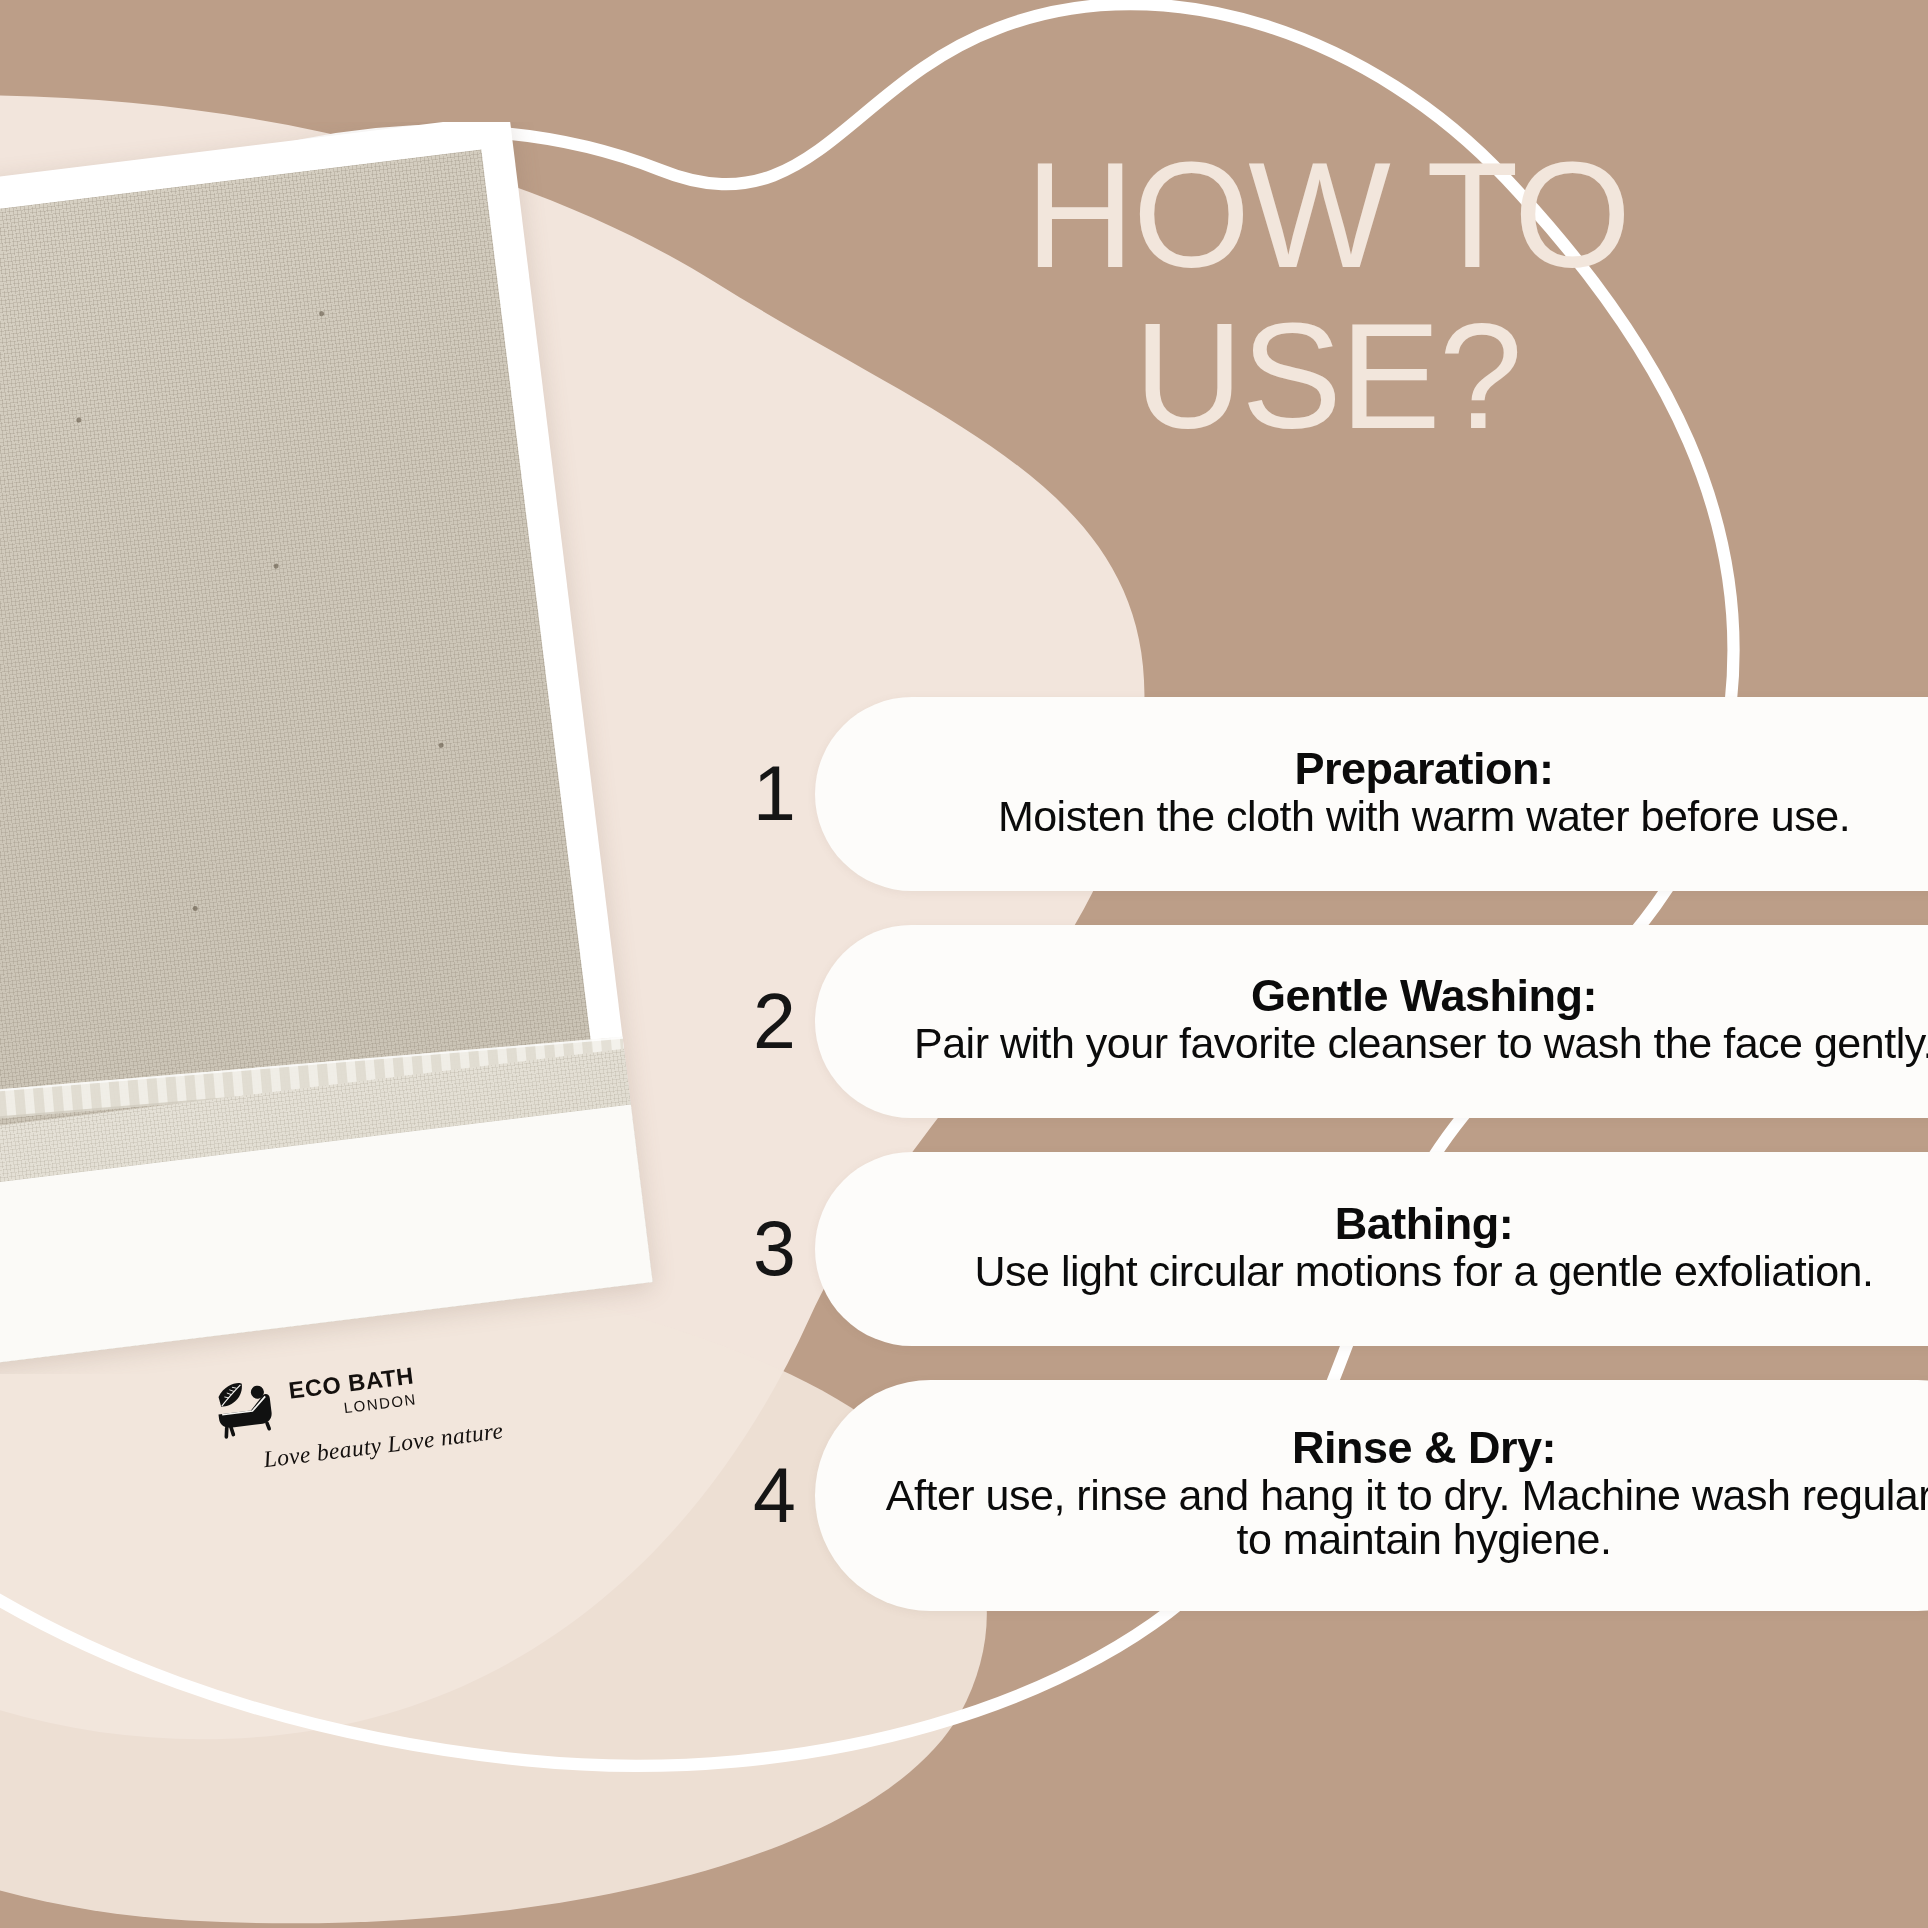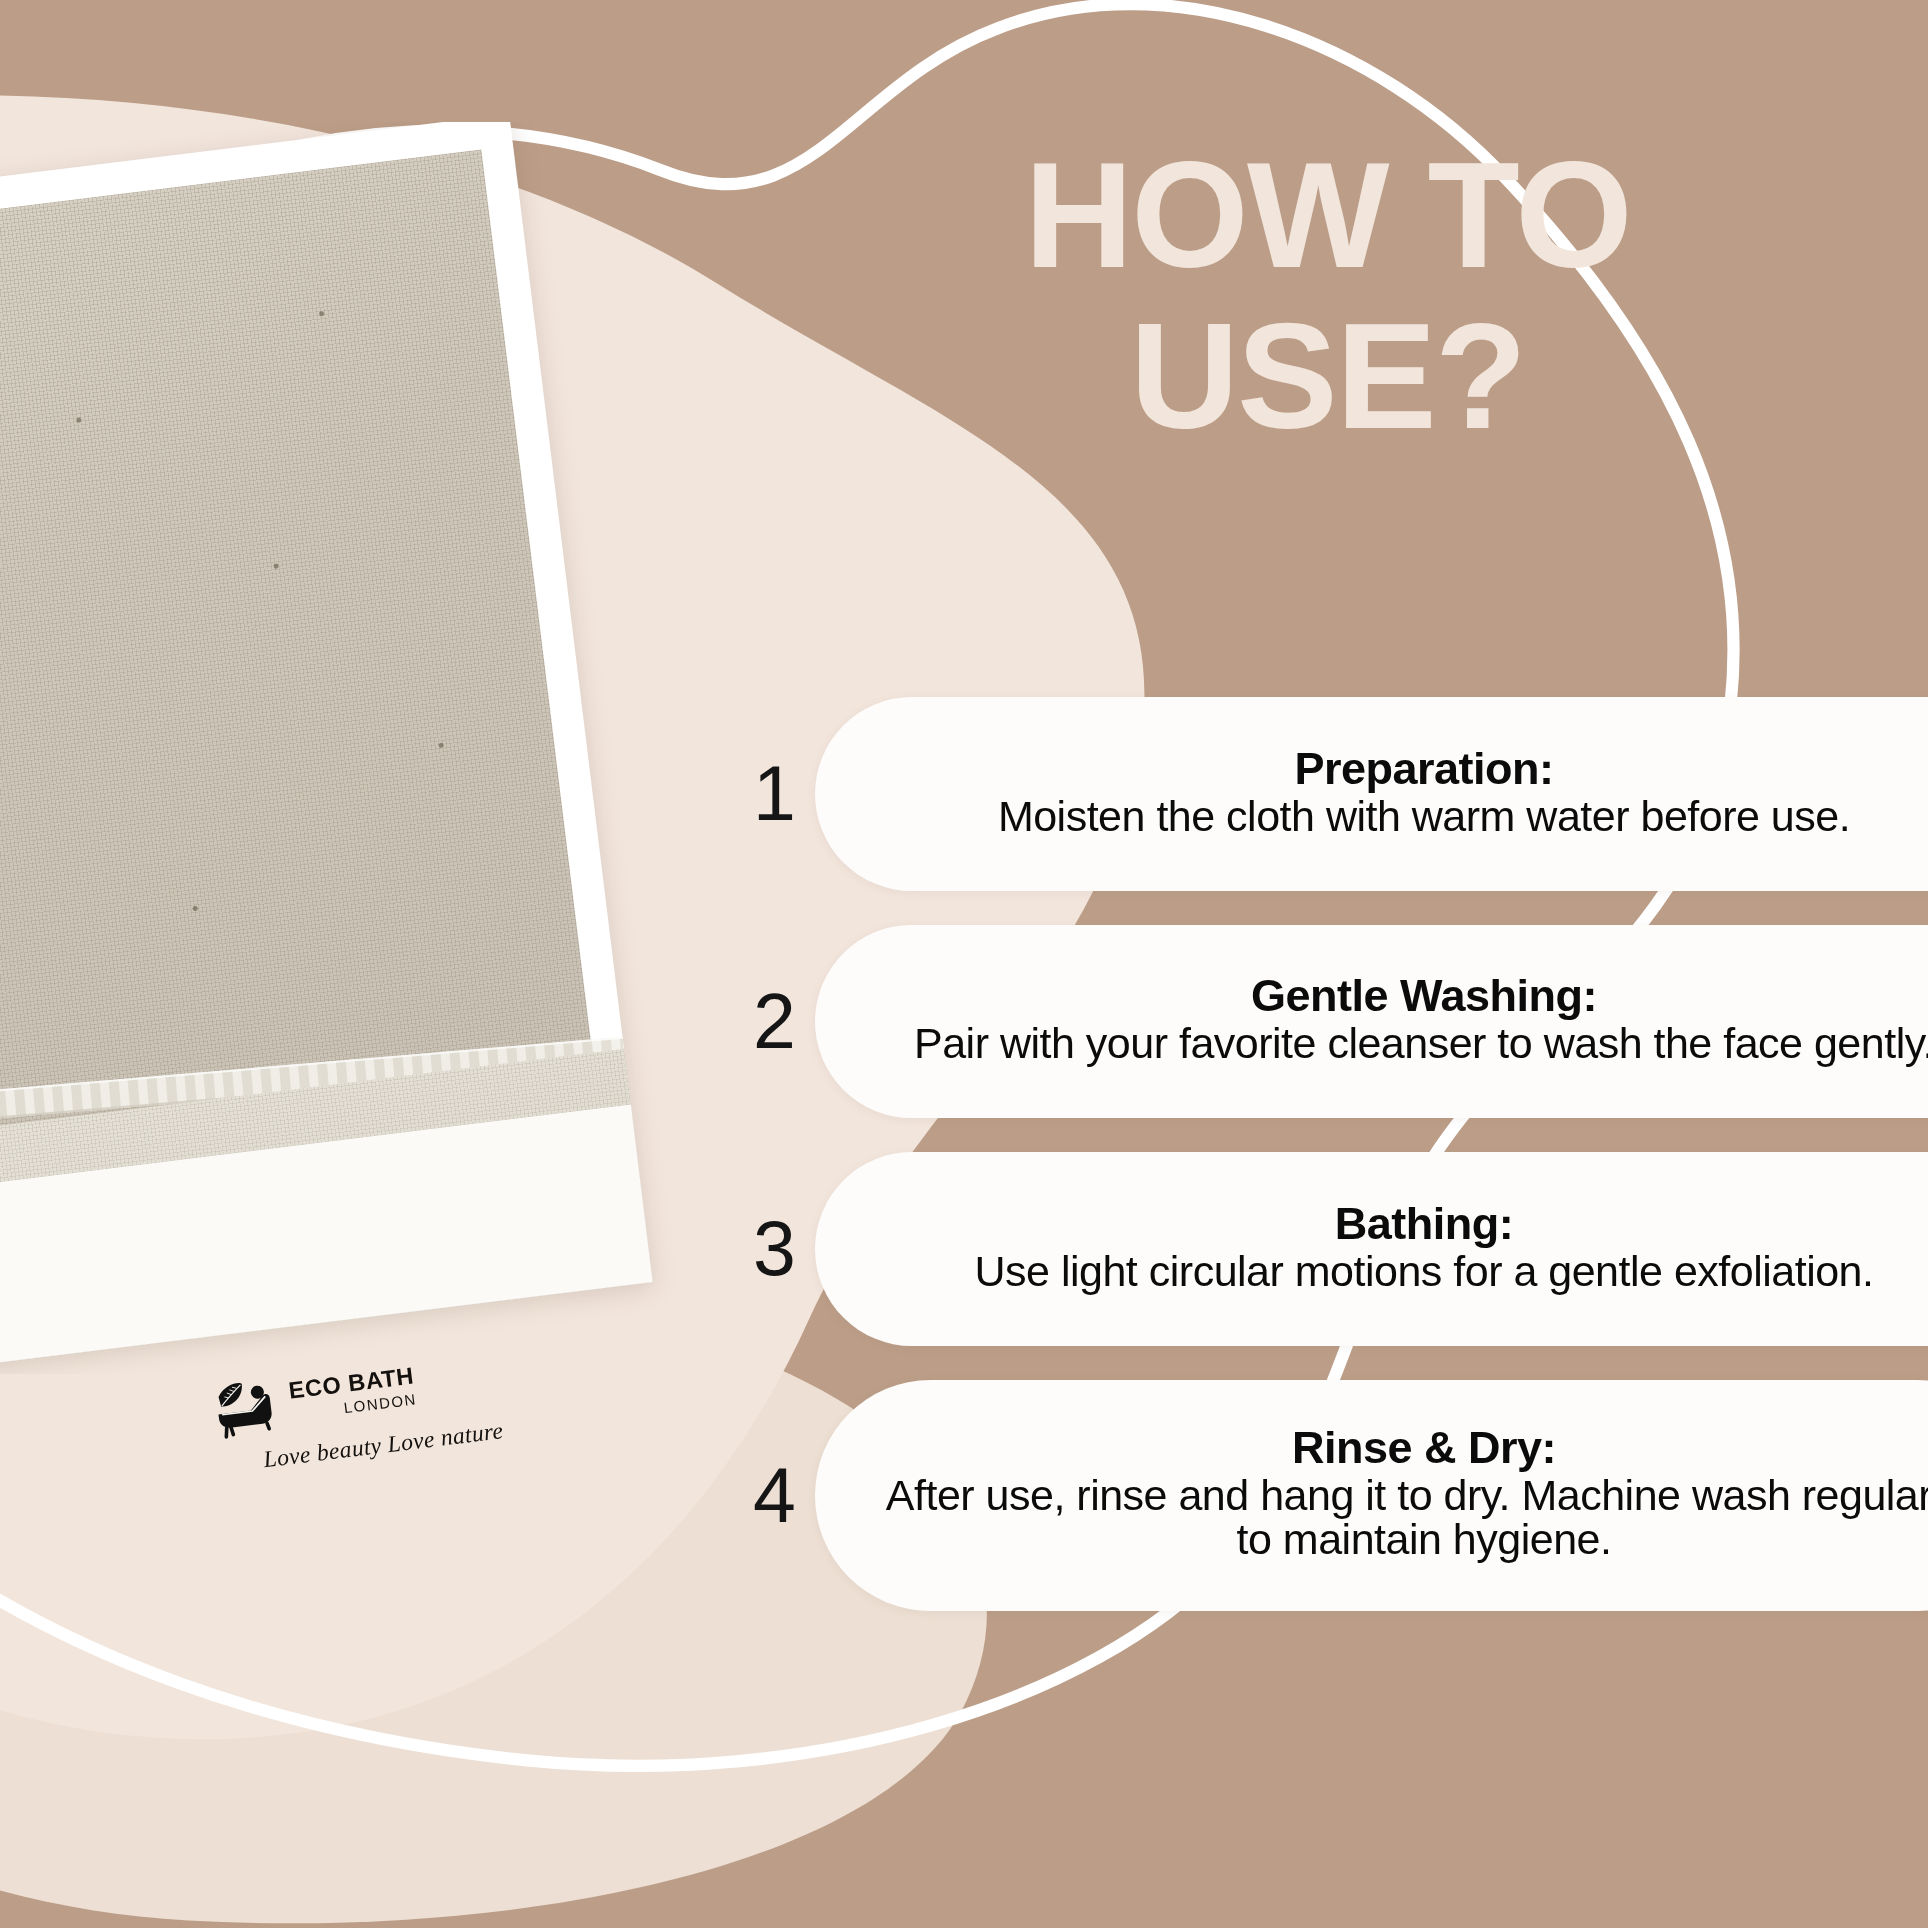--- a/index.html
+++ b/index.html
@@ -80,21 +80,21 @@
   .logo-tag{
     font-family:"Liberation Serif", serif;
     font-style:italic;font-size:23.5px;color:#14100e;
     margin-top:11.3px;margin-left:49px;letter-spacing:0.4px;
   }
 
   
   .headline{
     position:absolute;left:772px;top:141px;width:1111px;
     color:#f2e6dc;
-    font-weight:700;
+    font-weight:400;
     font-size:151px;
     line-height:.98;
     letter-spacing:-1.9px;
     text-align:center;
   }
   .headline .l1{display:block;}
   .headline .l2{display:block;margin-top:13px;}
 
   
   .steps{position:absolute;left:734px;top:697px;width:1243px;}

